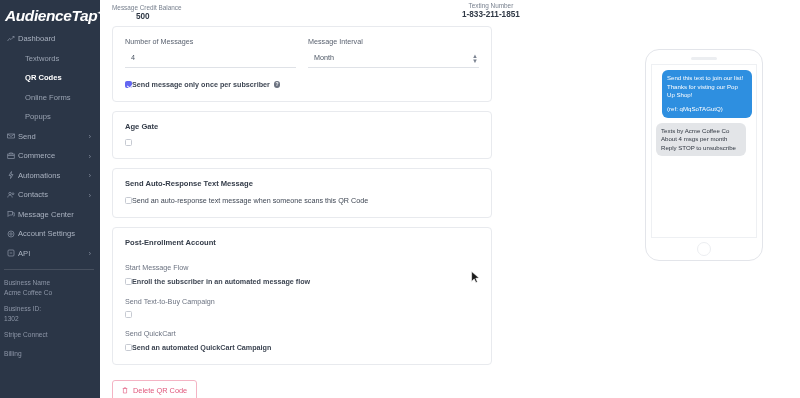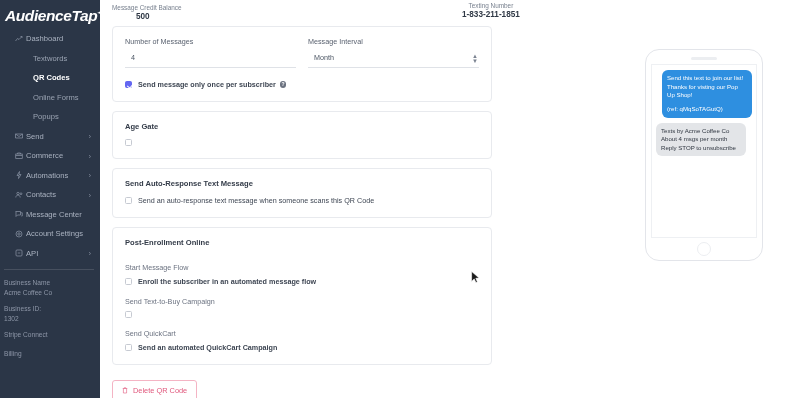--- a/index.html
+++ b/index.html
@@ -25,21 +25,21 @@
     height: 26px;
     font-size: 15.5px;
     font-weight: bold;
     color: #ffffff;
     letter-spacing: -0.4px;
     font-style: italic;
     position: relative;
     white-space: nowrap;
   }
   .brand .star { font-style: normal; font-size: 9px; vertical-align: top; position: relative; top: 1px; }
-  .nav { margin-top: 3px; margin-left: 8px; }
+  .nav { margin-top: 3px; }
   .nav-item {
     display: flex; align-items: center;
     height: 19.5px;
     padding-left: 7px;
     font-size: 7.6px;
     color: #aab2c0;
     position: relative;
     cursor: pointer;
     white-space: nowrap;
   }
@@ -179,21 +179,21 @@
   }
   .cbox.checked::after {
     content: "";
     position: absolute;
     left: 1.6px; top: 0.6px;
     width: 2.6px; height: 4px;
     border-right: 1.2px solid #fff;
     border-bottom: 1.2px solid #fff;
     transform: rotate(40deg);
   }
-  .chk-lbl { font-size: 7.2px; color: #3e4653; margin-left: 6px; white-space: nowrap; text-align: center; }
+  .chk-lbl { font-size: 7.2px; color: #3e4653; white-space: nowrap; text-align: center; }
   .chk-lbl.bold { font-weight: bold; }
   .info-i {
     display: inline-block;
     width: 6.5px; height: 6.5px;
     border-radius: 50%;
     background: #6b7280;
     color: #fff;
     font-size: 5px;
     line-height: 6.5px;
     text-align: center;
@@ -465,21 +465,21 @@
 
         <div class="card">
           <div class="card-title">Send Auto-Response Text Message</div>
           <div class="chk-row tight">
             <span class="cbox"></span>
             <span class="chk-lbl">Send an auto-response text message when someone scans this QR Code</span>
           </div>
         </div>
 
         <div class="card">
-          <div class="card-title">Post-Enrollment Online</div>
+          <div class="card-title">Post-Enrollment Account</div>
 
           <div class="sub-label first">Start Message Flow</div>
           <div class="chk-row tight">
             <span class="cbox"></span>
             <span class="chk-lbl bold">Enroll the subscriber in an automated message flow</span>
           </div>
 
           <div class="sub-label">Send Text-to-Buy Campaign</div>
           <div class="chk-row tight">
             <span class="cbox"></span>

